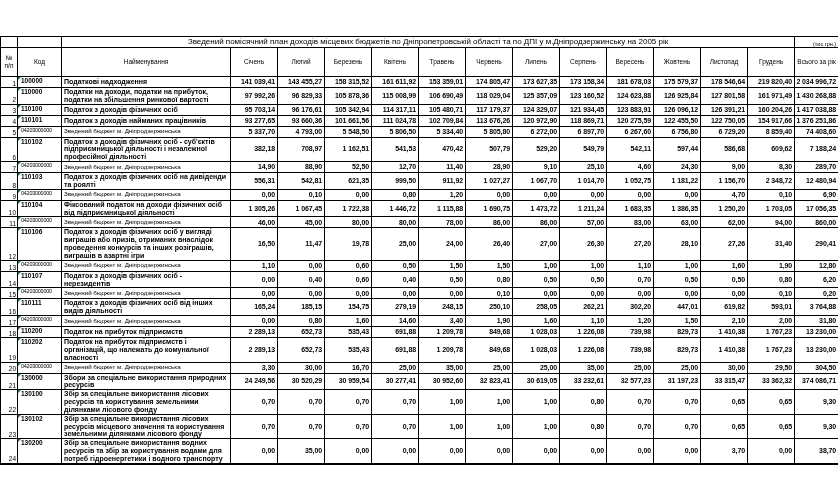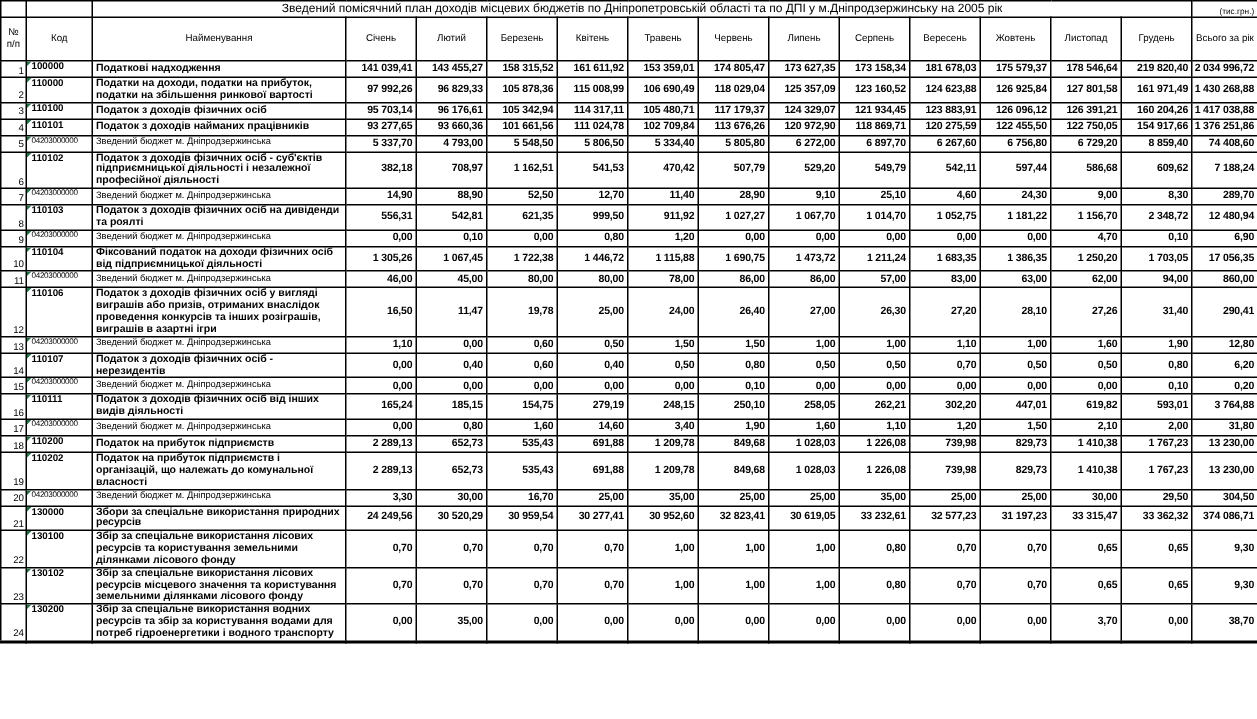--- a/index.html
+++ b/index.html
@@ -1,21 +1,21 @@
 <!DOCTYPE html>
 <html><head>
 <meta charset="utf-8">
 <style>
   html,body{margin:0;padding:0;}
   body{
     width:838px;height:479px;background:#ffffff;color:#000;
     font-family:"Liberation Sans","DejaVu Sans",sans-serif;
     overflow:hidden;
   }
-  .sheet{width:838px;}
+  .sheet{width:838px;margin-top:36px;}
   table{
     border-collapse:collapse;table-layout:fixed;width:838px;
     border:1px solid #000;border-bottom:2px solid #000;
   }
   td,th{
     border:1px solid #000;
     padding:0 1px;
     overflow:hidden;
     box-sizing:border-box;
   }

